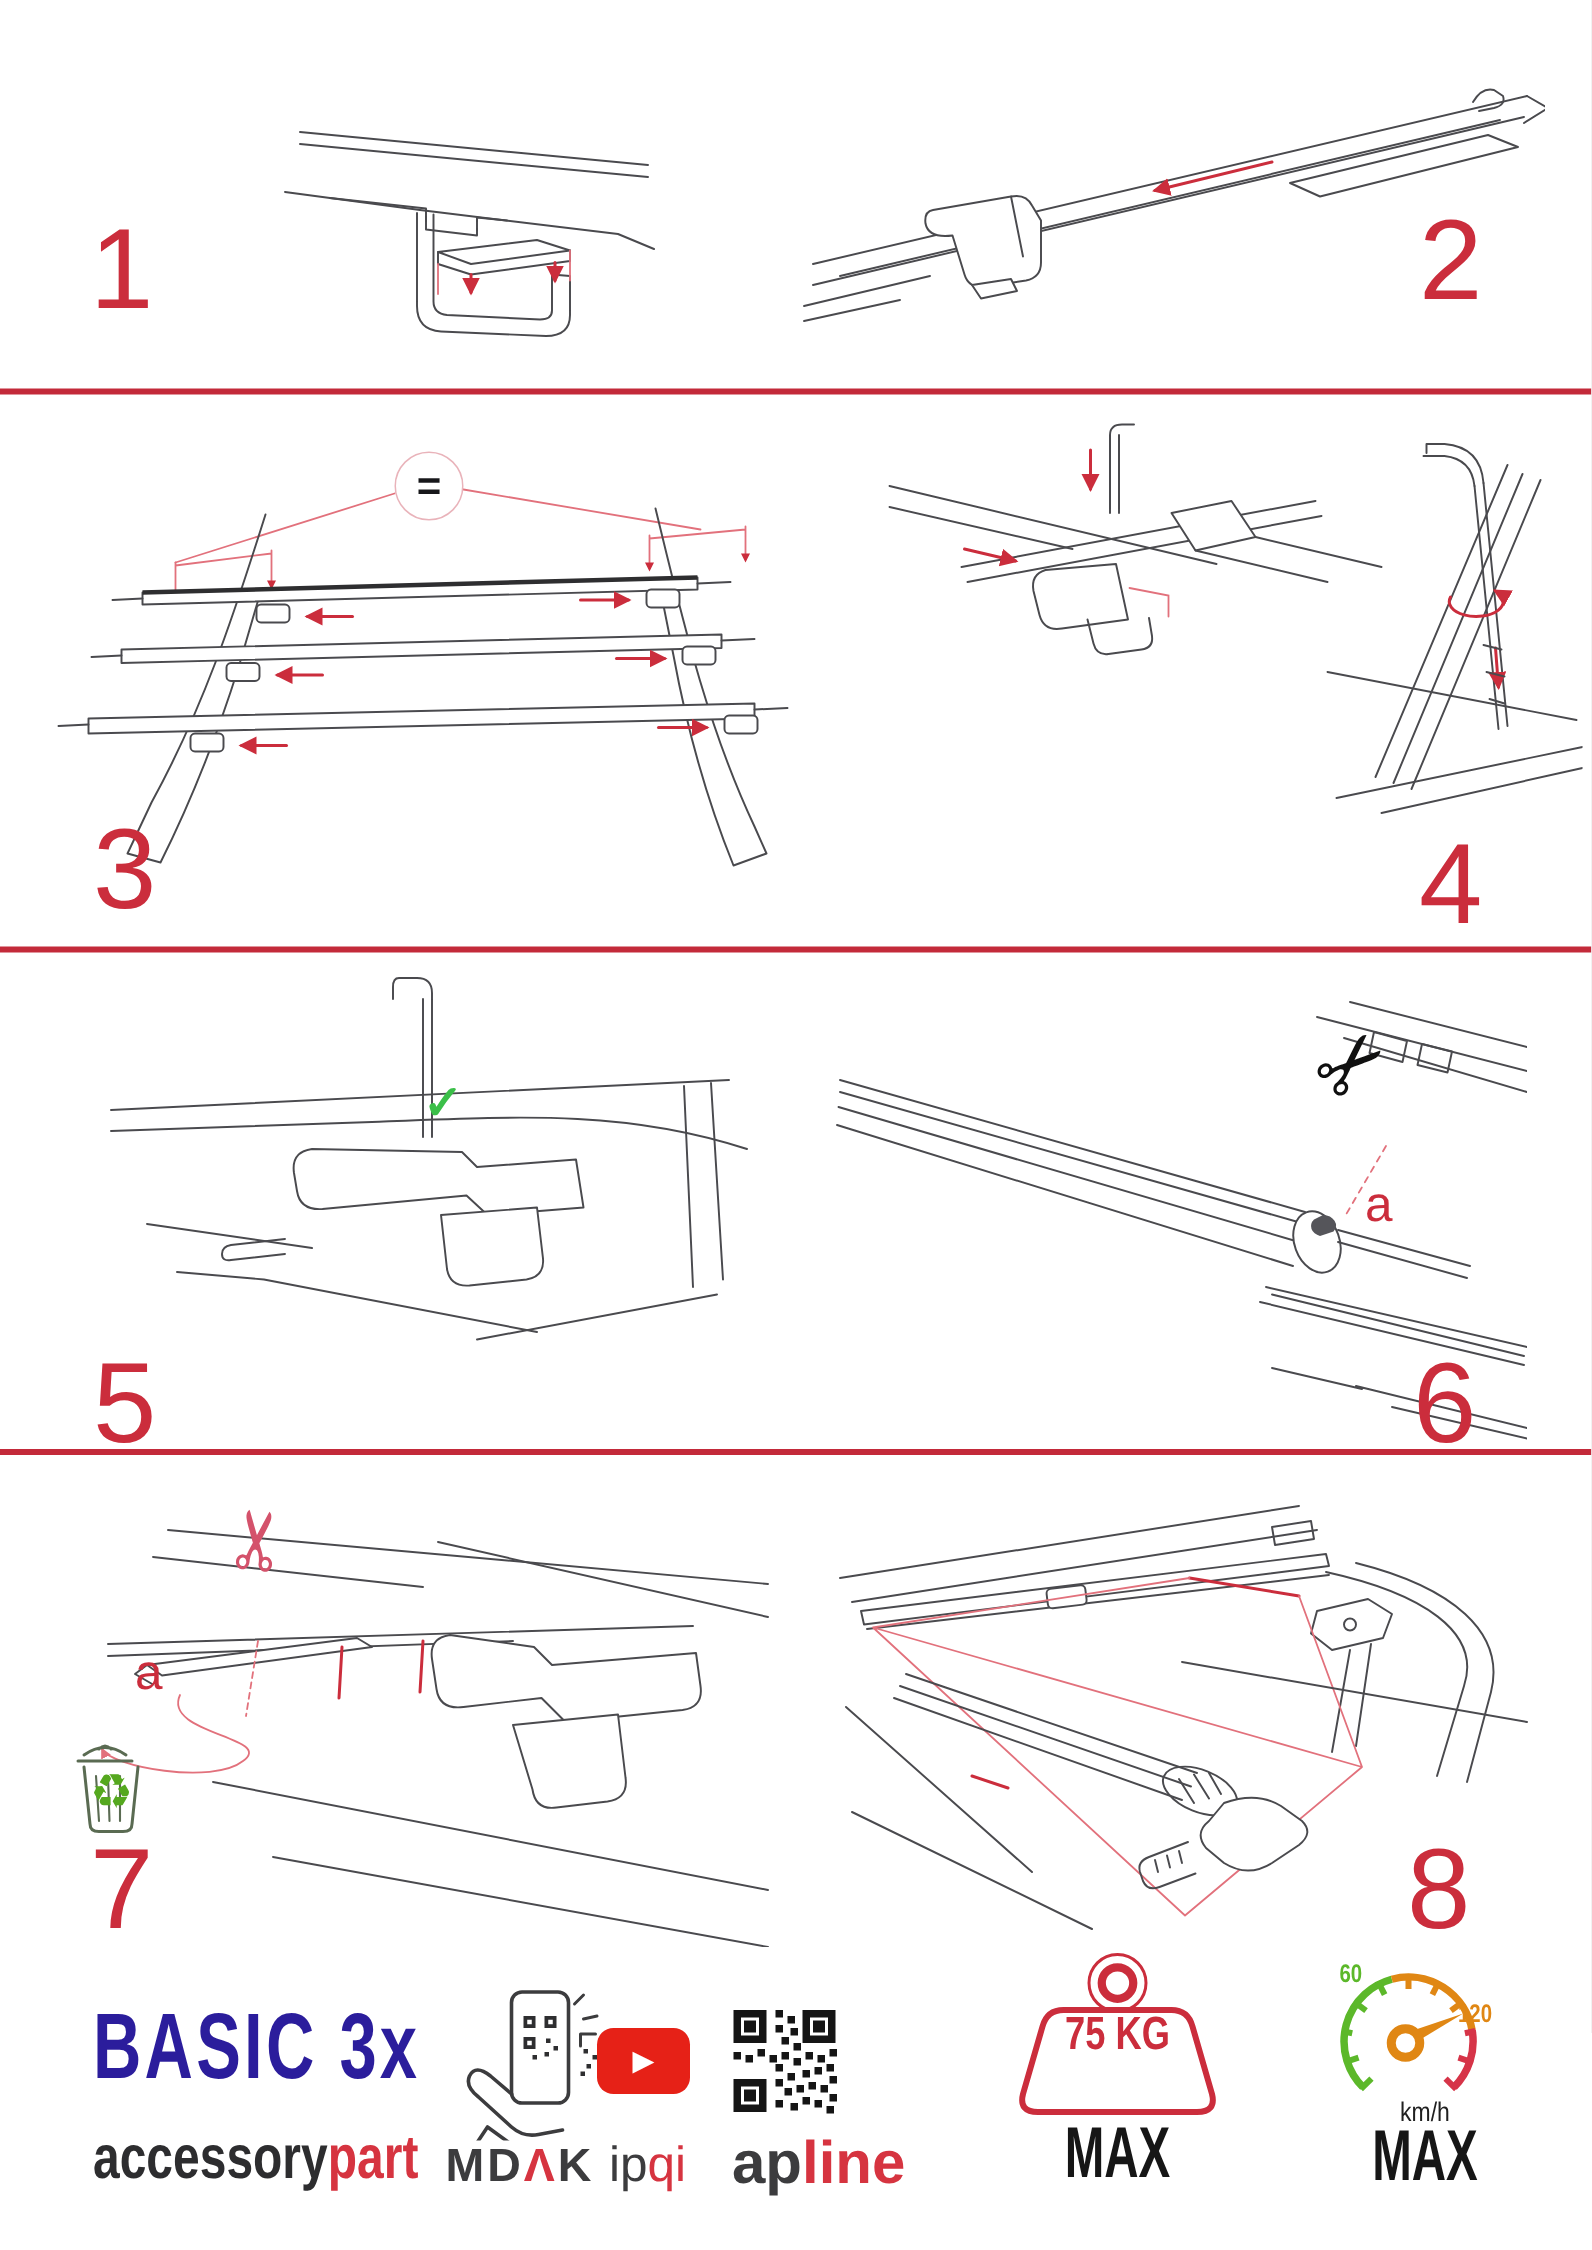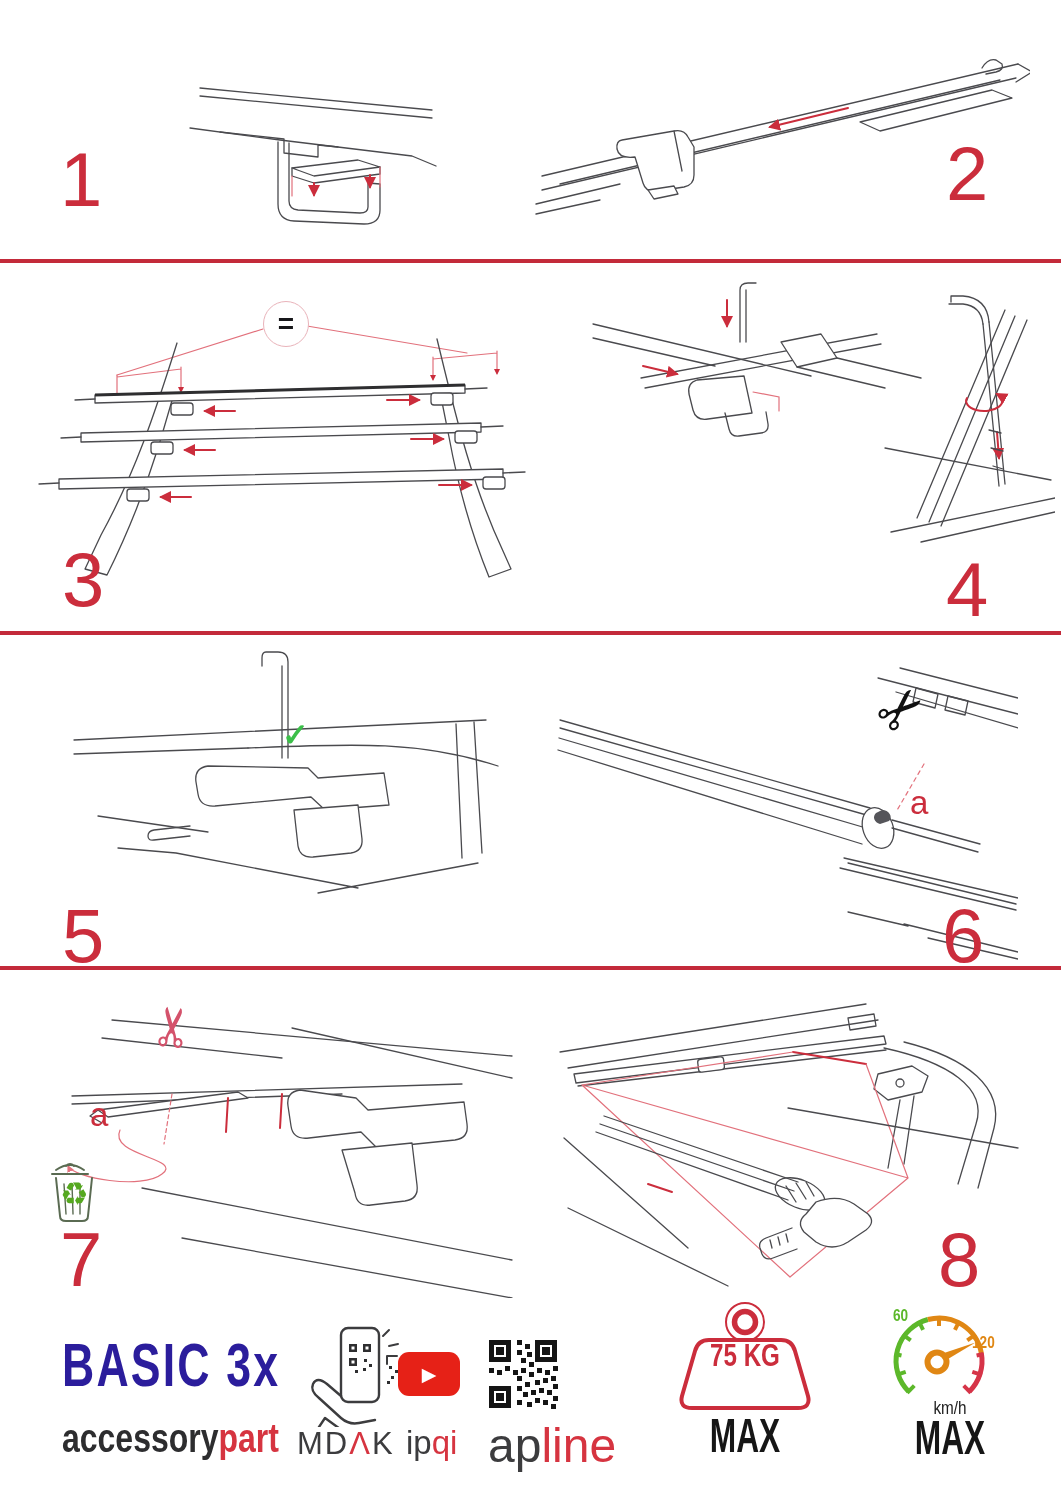--- a/index.html
+++ b/index.html
@@ -33,21 +33,21 @@
   .scissors7{position:absolute;left:150px;top:1000px;font-size:54px;color:#d4526b;
     transform:rotate(-84deg);transform-origin:50% 50%;line-height:1;}
   .cut-a{position:absolute;color:#cb2d3c;font-size:33px;font-weight:400;line-height:1;}
   .recycle{position:absolute;left:60px;top:1178px;font-size:32px;color:#55a81f;line-height:1;}
   
   .logo-main{position:absolute;left:62px;top:1334px;font-size:62px;font-weight:700;color:#2b1d9c;
     transform:scaleX(0.72);transform-origin:0 0;letter-spacing:3px;line-height:1;white-space:nowrap;}
   .logo-sub{position:absolute;left:62px;top:1418px;font-size:41px;font-weight:700;
     transform:scaleX(0.78);transform-origin:0 0;line-height:1;white-space:nowrap;color:#2d2d2f;}
   .logo-sub .red{color:#d63440;}
-  .brand{position:absolute;font-weight:400;color:#3c3c3e;white-space:nowrap;line-height:1;}
+  .brand{position:absolute;font-weight:700;color:#3c3c3e;white-space:nowrap;line-height:1;}
   .brand .red{color:#d63440;}
   .yt{position:absolute;left:398px;top:1352px;width:62px;height:44px;background:#e62117;border-radius:11px;
     display:flex;align-items:center;justify-content:center;}
   .yt span{color:#fff;font-size:19px;line-height:1;}
   .kg-label{position:absolute;left:700px;top:1338px;width:90px;text-align:center;font-size:31px;font-weight:700;
     color:#cb2d3c;transform:scaleX(0.78);transform-origin:50% 0;white-space:nowrap;}
   .max1{position:absolute;left:685px;top:1412px;width:120px;text-align:center;font-size:48px;font-weight:700;
     color:#161616;transform:scaleX(0.66);transform-origin:50% 0;line-height:1;}
   .max2{position:absolute;left:890px;top:1414px;width:120px;text-align:center;font-size:48px;font-weight:700;
     color:#161616;transform:scaleX(0.66);transform-origin:50% 0;line-height:1;}
@@ -321,21 +321,21 @@
       <rect x="60" y="52" width="5" height="5"></rect>
         <rect x="66" y="46" width="5" height="5"></rect>
       <rect x="30" y="62" width="5" height="5"></rect>
         <rect x="40" y="64" width="5" height="5"></rect>
       <rect x="48" y="60" width="5" height="5"></rect>
         <rect x="56" y="62" width="5" height="5"></rect>
       <rect x="64" y="66" width="5" height="5"></rect>
         <rect x="66" y="58" width="5" height="5"></rect>
     </g>
   </svg>
-  <span class="brand" style="left:488px;top:1422px;font-size:48px">
+  <span class="brand" style="left:488px;top:1422px;font-size:40px">
     <span>ap</span><span class="red">line</span>
   </span>
 
   <svg class="abs" style="left:675px;top:1298px" width="140" height="118" viewBox="0 0 140 118">
     <circle class="wred" cx="70" cy="24" r="19" stroke-width="2"></circle>
     <circle class="wred" cx="70" cy="24" r="10.5" stroke-width="5.5"></circle>
     <path class="wred" stroke-width="4" stroke-linejoin="round" fill="#ffffff" d="M34,42 L106,42 Q117,42 120,53 L133,98 Q136,110 123,110 L17,110 Q4,110 7,98 L20,53 Q23,42 34,42 Z"></path>
   </svg>
   <span class="kg-label">75 KG</span>
   <span class="max1">MAX</span>

